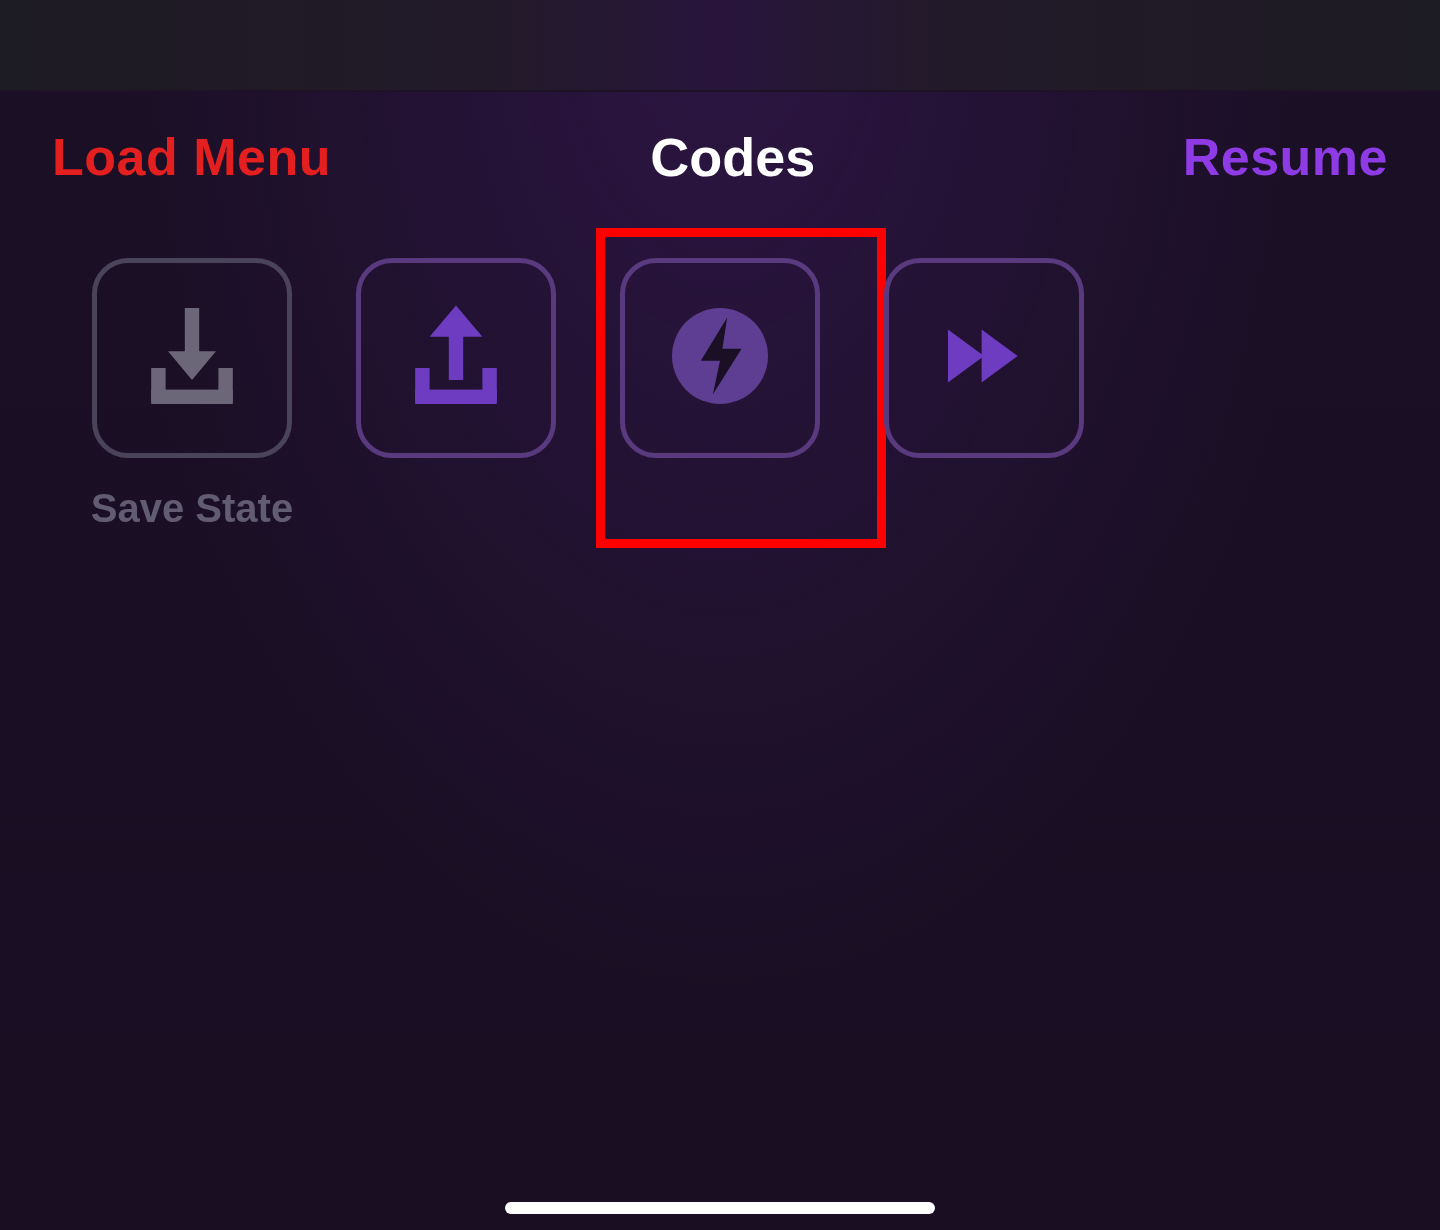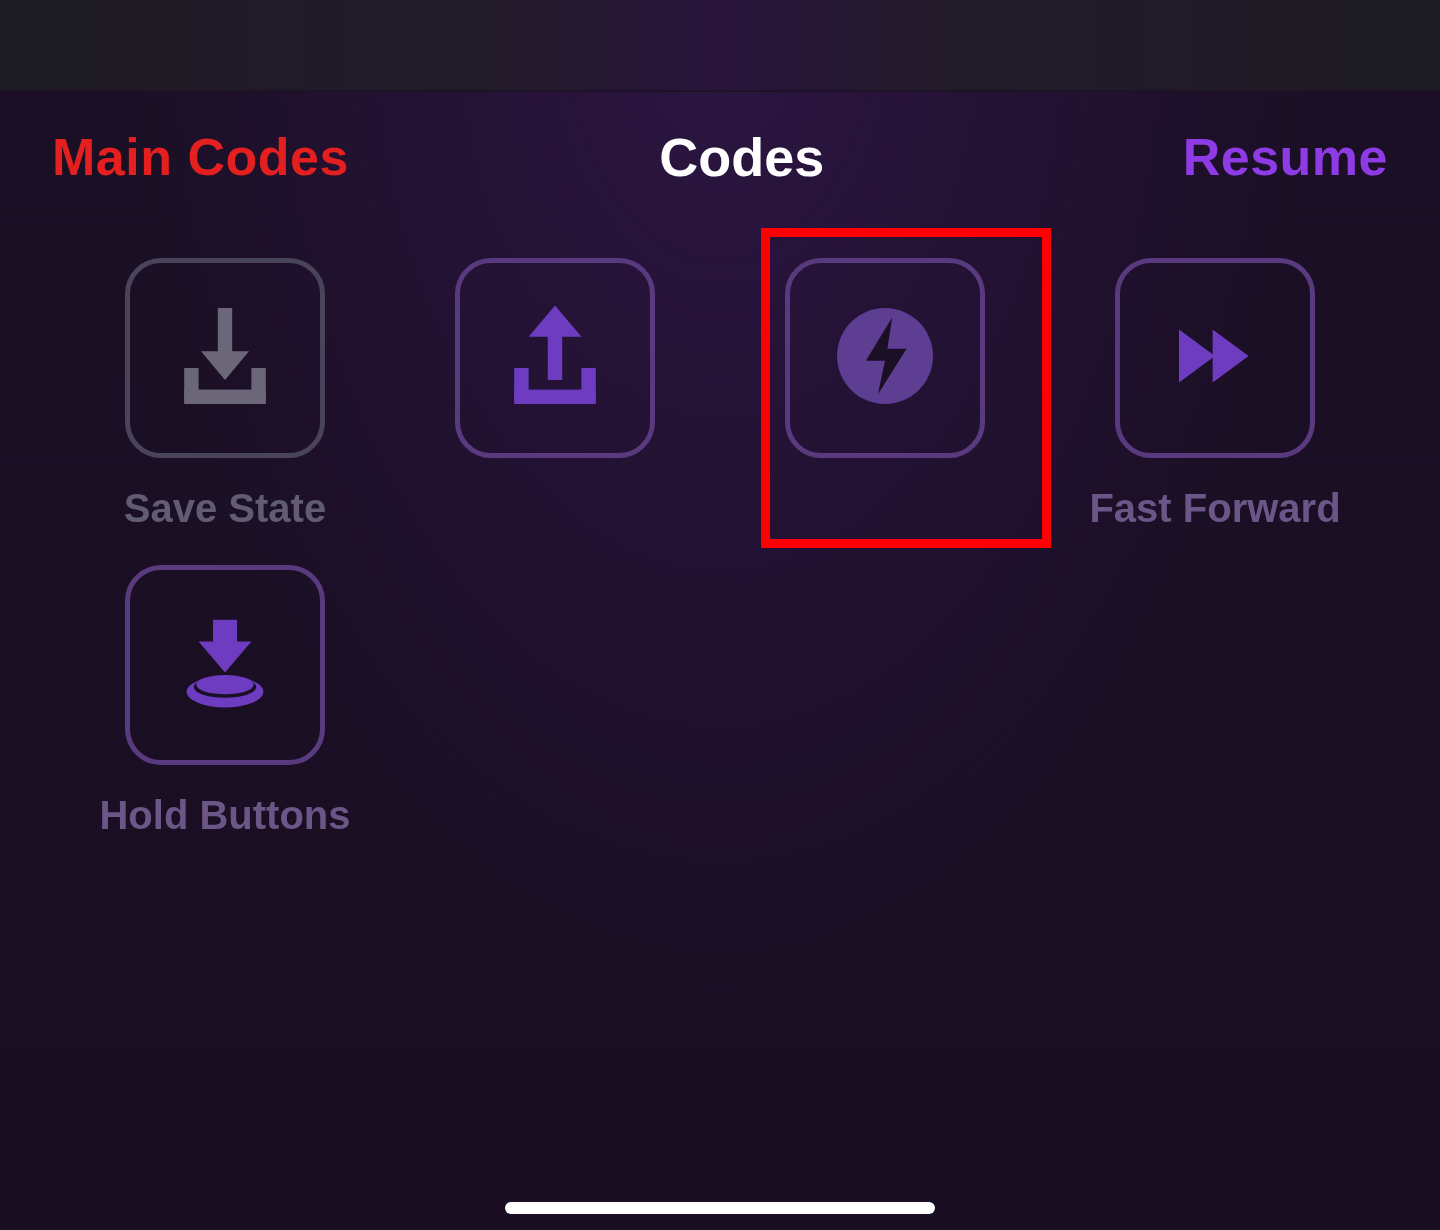--- a/index.html
+++ b/index.html
@@ -47,22 +47,22 @@
   .header .title {
     font-size: 54px;
     font-weight: 700;
     color: #ffffff;
   }
   .header .right { color: #8e3be6; margin-left: 48px; }
 
   .grid {
     margin: 70px 60px 0 60px;
     display: grid;
-    grid-template-columns: repeat(4, 1fr);
-    row-gap: 34px;
+    grid-template-columns: repeat(5, 1fr);
+    row-gap: 66px;
     justify-items: center;
   }
 
   .item {
     display: flex;
     flex-direction: column;
     align-items: center;
     cursor: pointer;
     position: relative;
   }
@@ -117,21 +117,21 @@
   }
 </style>
 </head>
 <body>
 
 <div class="top-strip"></div>
 
 <div class="screen">
 
   <div class="header">
-    <div class="left">Main Codes</div>
+    <div class="left">Load Menu</div>
     <div class="title">Codes</div>
     <div class="right">Resume</div>
   </div>
 
   <div class="grid">
 
     <div class="item dim">
       <div class="tile dim">
         <span>
           <svg class="icon" viewBox="0 0 100 100">
@@ -174,36 +174,21 @@
 
     <div class="item">
       <div class="tile">
         <span>
           <svg class="icon" viewBox="0 0 100 100">
             <polygon class="ic-purple" points="20,28 50,50 20,72"></polygon>
             <polygon class="ic-purple" points="48,28 78,50 48,72"></polygon>
           </svg>
         </span>
       </div>
-      <div class="label">Fast Forward</div>
     </div>
 
-    <div class="item">
-      <div class="tile">
-        <span>
-          <svg class="icon" viewBox="0 0 100 100">
-            <rect class="ic-purple" x="40" y="14" width="20" height="20"></rect>
-            <polygon class="ic-purple" points="28,32 72,32 50,58"></polygon>
-            <ellipse class="ic-purple" cx="50" cy="74" rx="32" ry="13"></ellipse>
-            <ellipse fill="#1a0f24" cx="50" cy="70" rx="26" ry="9"></ellipse>
-            <ellipse class="ic-purple" cx="50" cy="68" rx="24" ry="8"></ellipse>
-          </svg>
-        </span>
-      </div>
-      <div class="label">Hold Buttons</div>
-    </div>
 
     <div></div>
 
   </div>
 
   <div class="home-indicator"></div>
 </div>
 
 </body></html>

